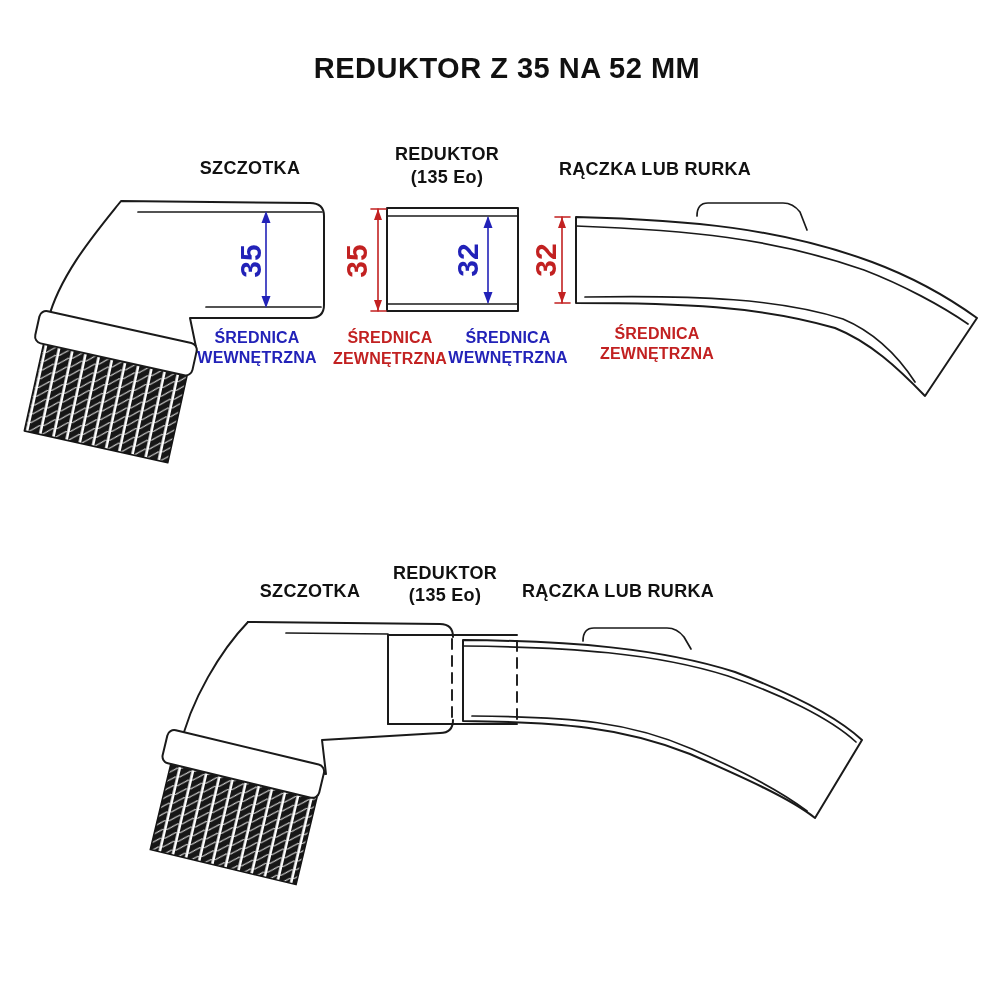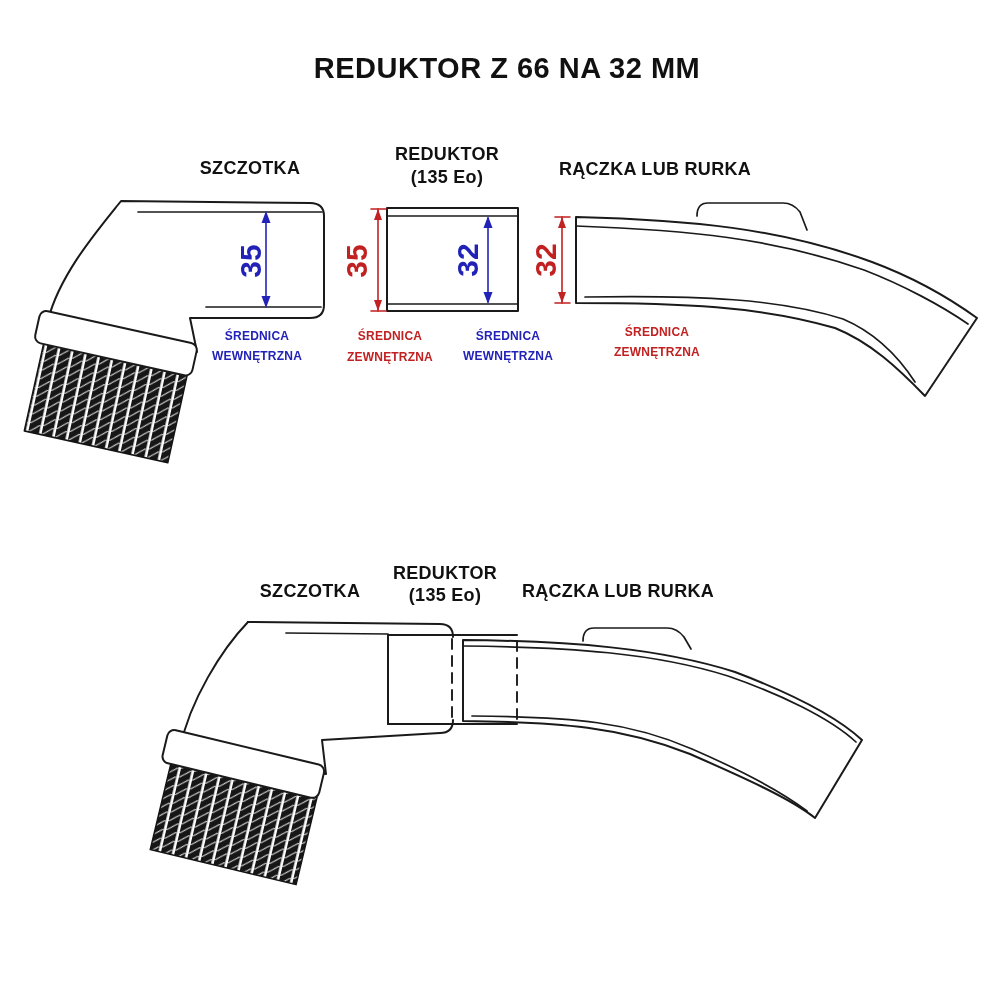--- a/index.html
+++ b/index.html
@@ -9,21 +9,21 @@
   }
   .title{
     position:absolute;left:507px;top:52px;transform:translateX(-50%);
     font-size:29px;font-weight:bold;white-space:nowrap;color:#111;letter-spacing:.5px;
   }
   .lbl{
     position:absolute;transform:translateX(-50%);font-size:18px;font-weight:bold;
     white-space:nowrap;color:#111;letter-spacing:.3px;
   }
   .cap{
-    position:absolute;transform:translateX(-50%);font-size:12px;font-weight:bold;
+    position:absolute;transform:translateX(-50%);font-size:16px;font-weight:bold;
     white-space:nowrap;letter-spacing:.2px;
   }
   .dim{
     position:absolute;transform:translate(-50%,-50%) rotate(-90deg);
     font-size:30px;font-weight:bold;white-space:nowrap;
   }
   .blue{color:#2222b8;}
   .red{color:#c22121;}
   svg{position:absolute;left:0;top:0;}
 </style>
@@ -121,21 +121,21 @@
         <path d="M583,641 Q583,628 594,628 L667,628 Q677,628 684,637 L691,649" stroke-width="1.7"></path>
       </g>
 
       <g stroke-dasharray="10,7" stroke-width="1.9">
         <line x1="452" y1="639" x2="452" y2="720"></line>
         <line x1="517" y1="641" x2="517" y2="719"></line>
       </g>
     </g>
   </svg>
 
-  <div class="title">REDUKTOR Z 66 NA 32 MM</div>
+  <div class="title">REDUKTOR Z 35 NA 52 MM</div>
 
   <div class="lbl" style="left:250px;top:158px;">SZCZOTKA</div>
   <div class="lbl" style="left:447px;top:144px;">REDUKTOR</div>
   <div class="lbl" style="left:447px;top:167px;">(135 Eo)</div>
   <div class="lbl" style="left:655px;top:159px;">RĄCZKA LUB RURKA</div>
 
   <div class="dim blue" style="left:251px;top:261px;">35</div>
   <div class="dim red" style="left:357px;top:261px;">35</div>
   <div class="dim blue" style="left:468px;top:260px;">32</div>
   <div class="dim red" style="left:546px;top:260px;">32</div>

